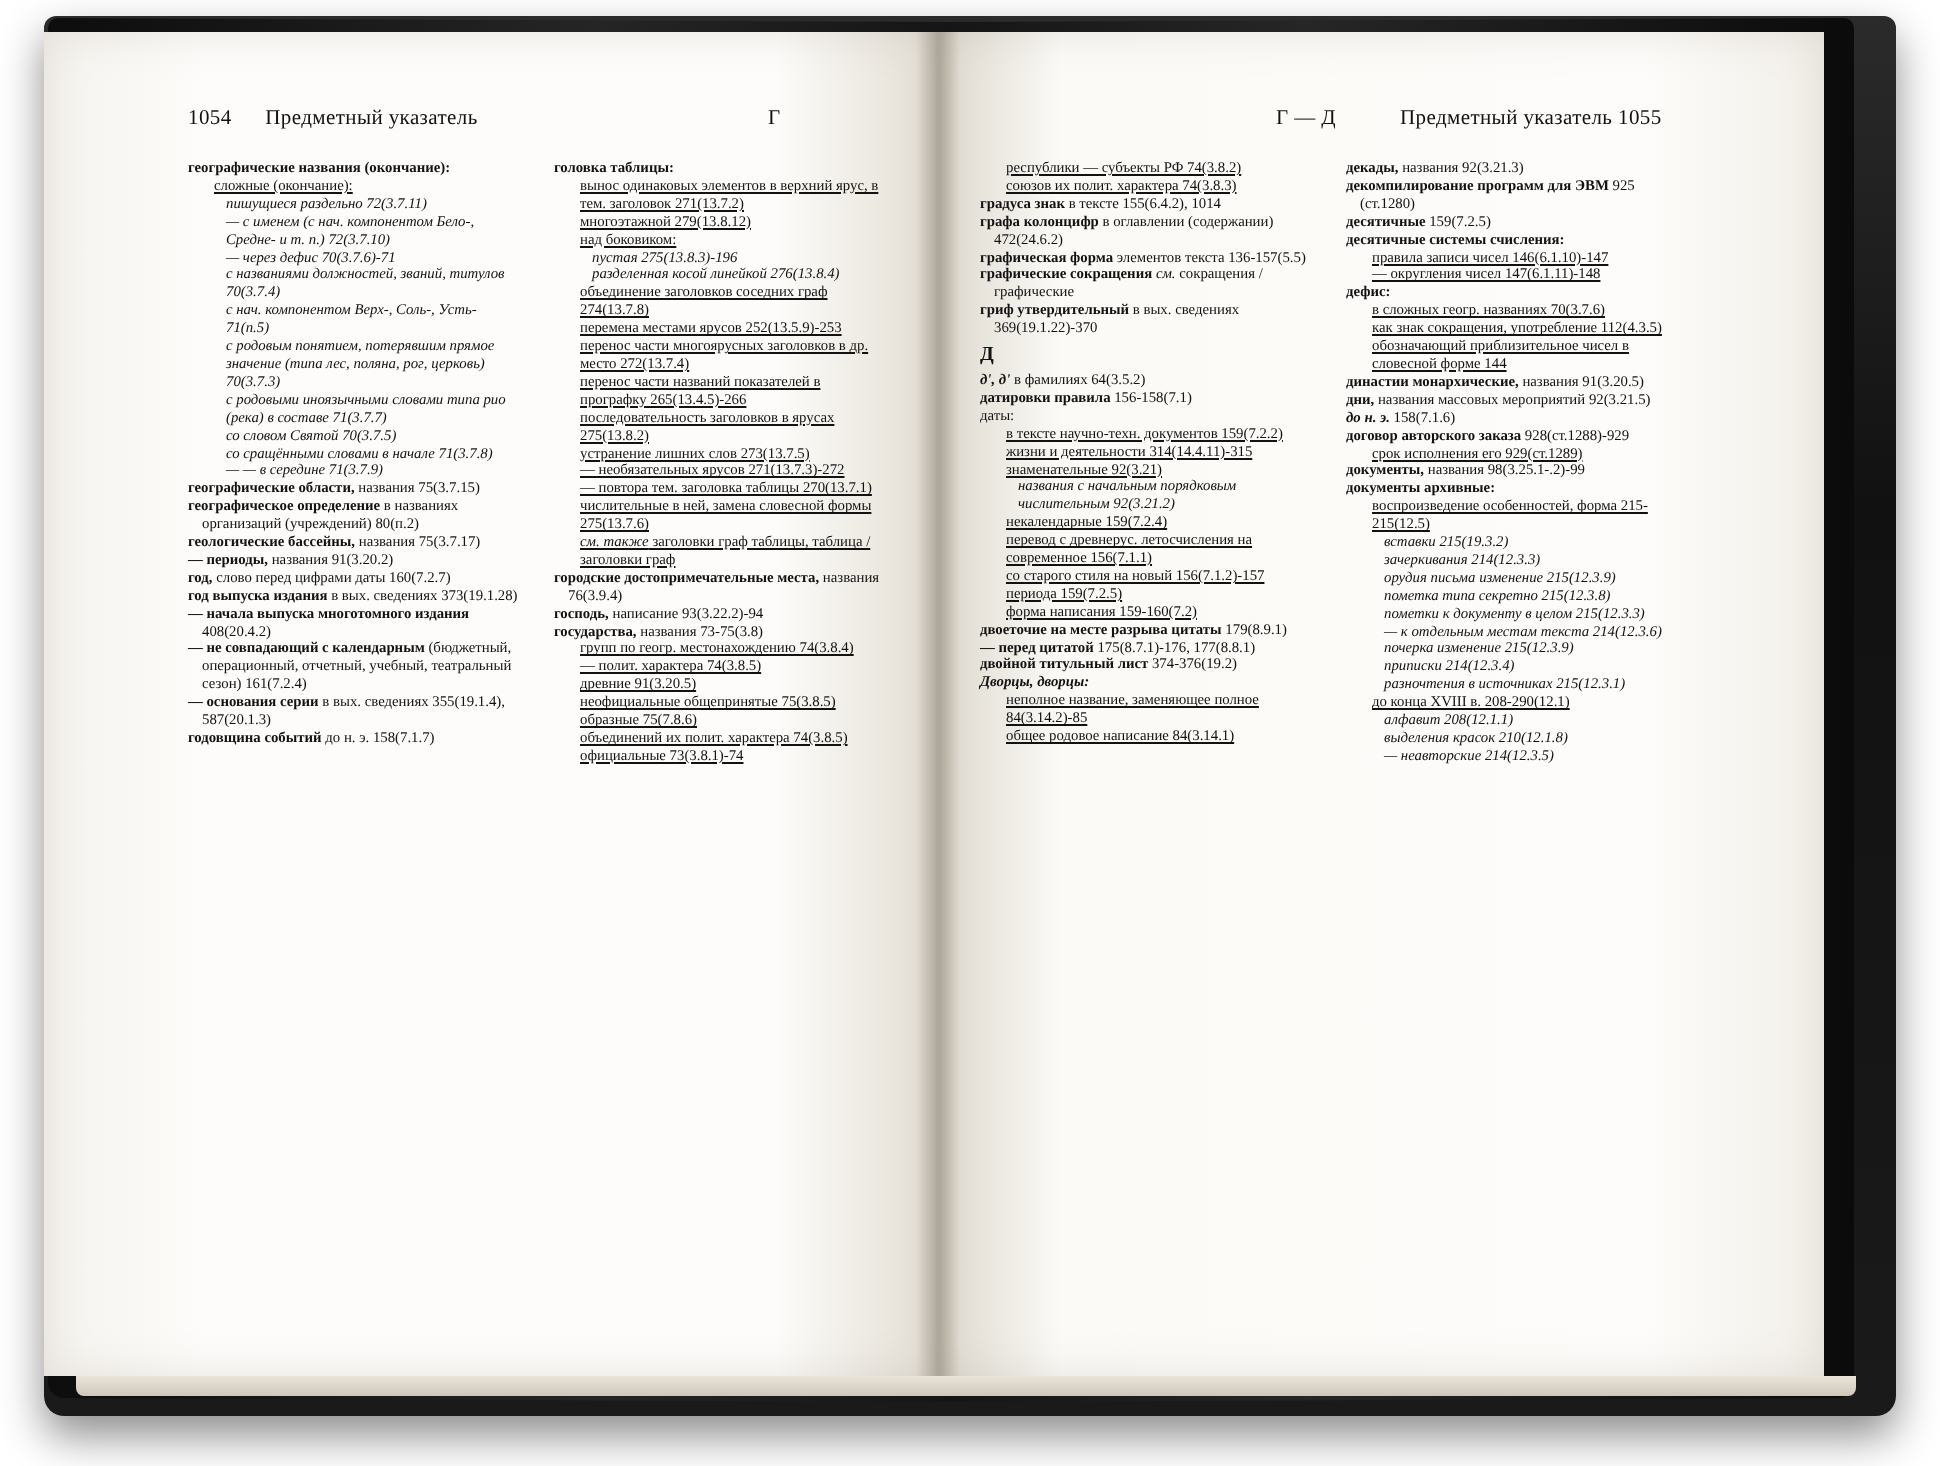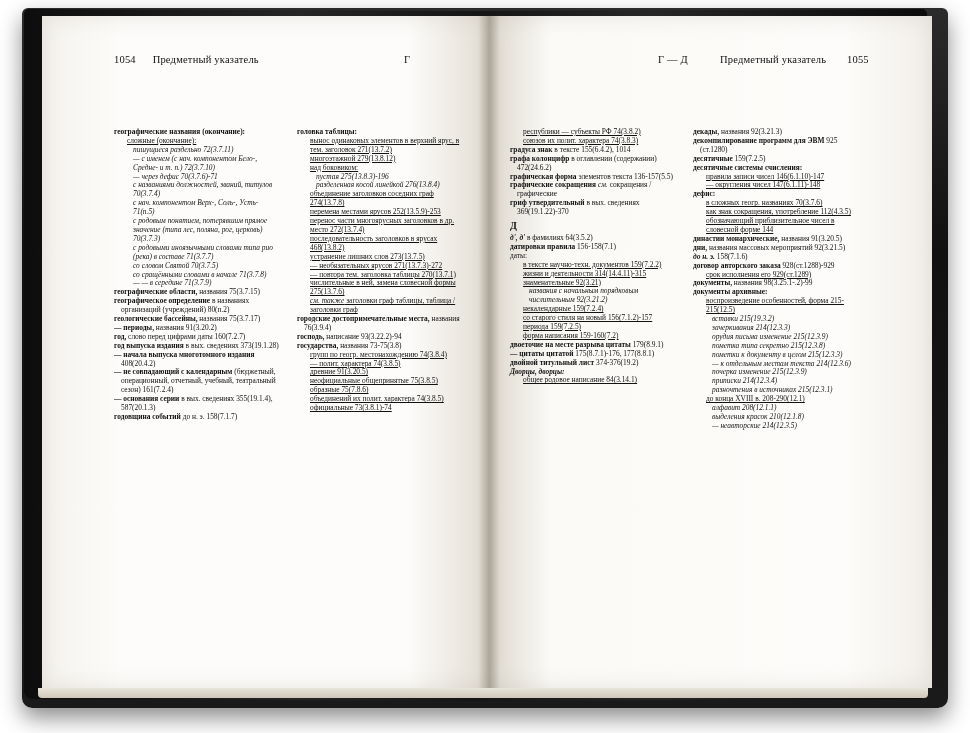--- a/index.html
+++ b/index.html
@@ -11,41 +11,41 @@
     background:linear-gradient(180deg,#2b2b2b 0%,#111 35%,#1a1a1a 100%);
     border-radius:6px 6px 10px 10px;
     box-shadow:0 10px 22px rgba(0,0,0,.45);}
   .cover-left{position:absolute;left:24px;top:10px;width:455px;height:690px;
     background:linear-gradient(90deg,#0d0d0d 0%,#252525 60%,#151515 100%);
     border-radius:5px 0 0 8px;transform:skewY(0.25deg);}
   .cover-right{position:absolute;left:472px;top:10px;width:455px;height:690px;
     background:linear-gradient(90deg,#151515 0%,#262626 40%,#0b0b0b 100%);
     border-radius:0 5px 8px 0;transform:skewY(-0.25deg);}
 
-  .pages{position:absolute;left:42px;top:16px;width:890px;height:672px;
+  .pages{position:absolute;left:22px;top:16px;width:890px;height:672px;
     background:#f7f5f1;border-radius:3px;
     box-shadow:inset 0 0 30px rgba(120,110,95,.25);}
   .page{position:absolute;top:0;height:672px;background:#fbfaf7;overflow:hidden;}
   .page.left{left:0;width:446px;
     background:linear-gradient(90deg,#f5f3ee 0%,#fdfcfa 18%,#fdfcfa 82%,#e3ded4 100%);
     box-shadow:inset 0 0 22px rgba(140,130,115,.18);}
   .page.right{left:446px;width:444px;
     background:linear-gradient(90deg,#ddd8cd 0%,#fbfaf7 14%,#fdfcfa 80%,#f2efe9 100%);
     box-shadow:inset 0 0 22px rgba(140,130,115,.18);}
   .gutter{position:absolute;left:436px;top:0;width:22px;height:672px;
     background:linear-gradient(90deg,rgba(90,80,65,0) 0%,rgba(90,80,65,.30) 45%,rgba(90,80,65,.32) 55%,rgba(90,80,65,0) 100%);}
   .edge-bottom{position:absolute;left:38px;top:688px;width:890px;height:10px;
     background:linear-gradient(180deg,#e9e4da,#cfc8ba);border-radius:0 0 4px 4px;}
 
   
   .hdr{position:absolute;top:38px;font-size:10.5px;color:#111;letter-spacing:.2px;}
   .hdr .folio{font-family:"Liberation Serif",serif;}
   .hdr .ttl{margin-left:14px;}
 
-  .cols{position:absolute;display:flex;margin-top:48px;}
+  .cols{position:absolute;display:flex;}
   .col{width:167px;font-size:7.4px;line-height:8.9px;color:#121212;text-align:left;}
   .col.r{width:167px;}
   .e{margin:0 0 0 0;padding-left:7px;text-indent:-7px;}
   .e b{font-weight:bold;}
   .e i{font-style:italic;}
   .ind1{padding-left:13px;text-indent:0;text-decoration:underline;}
   .ind2{padding-left:19px;text-indent:0;}
   .letter{font-weight:bold;font-size:10px;margin:5px 0 3px 0;}
 </style>
 </head>
@@ -95,21 +95,22 @@
         <div class="col" id="left-col-2">
             <p class="e"><b>головка таблицы:</b></p>
             <p class="e ind1">вынос одинаковых элементов в верхний ярус, в тем. заголовок 271(13.7.2)</p>
             <p class="e ind1">многоэтажной 279(13.8.12)</p>
             <p class="e ind1">над боковиком:</p>
             <p class="e ind2"><i>пустая 275(13.8.3)-196</i></p>
             <p class="e ind2"><i>разделенная косой линейкой 276(13.8.4)</i></p>
             <p class="e ind1">объединение заголовков соседних граф 274(13.7.8)</p>
             <p class="e ind1">перемена местами ярусов 252(13.5.9)-253</p>
             <p class="e ind1">перенос части многоярусных заголовков в др. место 272(13.7.4)</p>
-            <p class="e ind1">последовательность заголовков в ярусах 468(13.8.2)</p>
+            <p class="e ind1">перенос части названий показателей в прографку 265(13.4.5)-266</p>
+            <p class="e ind1">последовательность заголовков в ярусах 275(13.8.2)</p>
             <p class="e ind1">устранение лишних слов 273(13.7.5)</p>
             <p class="e ind1">— необязательных ярусов 271(13.7.3)-272</p>
             <p class="e ind1">— повтора тем. заголовка таблицы 270(13.7.1)</p>
             <p class="e ind1">числительные в ней, замена словесной формы 275(13.7.6)</p>
             <p class="e ind1"><i>см. также</i> заголовки граф таблицы, таблица / заголовки граф</p>
             <p class="e"><b>городские достопримечательные места,</b> названия 76(3.9.4)</p>
             <p class="e"><b>господь,</b> написание 93(3.22.2)-94</p>
             <p class="e"><b>государства,</b> названия 73-75(3.8)</p>
             <p class="e ind1">групп по геогр. местонахождению 74(3.8.4)</p>
             <p class="e ind1">— полит. характера 74(3.8.5)</p>
@@ -121,48 +122,50 @@
           </div>
       </div>
     </div>
 
     <div class="page right">
       <div class="hdr" style="left:170px;">
         <span>Г — Д</span>
       </div>
       <div class="hdr" style="left:232px;">
         <span class="ttl" style="margin-left:0">Предметный указатель</span>
-        <span class="folio" style="margin-left:18px;">1055</span>
+        <span class="folio" style="">1055</span>
       </div>
 
       <div class="cols" style="left:22px;top:64px;width:350px;gap:16px;">
         <div class="col r" id="right-col-1">
             <p class="e ind1">республики — субъекты РФ 74(3.8.2)</p>
             <p class="e ind1">союзов их полит. характера 74(3.8.3)</p>
             <p class="e"><b>градуса знак</b> в тексте 155(6.4.2), 1014</p>
             <p class="e"><b>графа колонцифр</b> в оглавлении (содержании) 472(24.6.2)</p>
             <p class="e"><b>графическая форма</b> элементов текста 136-157(5.5)</p>
             <p class="e"><b>графические сокращения</b> <i>см.</i> сокращения / графические</p>
             <p class="e"><b>гриф утвердительный</b> в вых. сведениях 369(19.1.22)-370</p>
             <div class="letter">Д</div>
             <p class="e"><b><i>д', д'</i></b> в фамилиях 64(3.5.2)</p>
             <p class="e"><b>датировки правила</b> 156-158(7.1)</p>
             <p class="e">даты:</p>
             <p class="e ind1">в тексте научно-техн. документов 159(7.2.2)</p>
             <p class="e ind1">жизни и деятельности 314(14.4.11)-315</p>
             <p class="e ind1">знаменательные 92(3.21)</p>
             <p class="e ind2"><i>названия с начальным порядковым числительным 92(3.21.2)</i></p>
             <p class="e ind1">некалендарные 159(7.2.4)</p>
+            <p class="e ind1">перевод с древнерус. летосчисления на современное 156(7.1.1)</p>
             <p class="e ind1">со старого стиля на новый 156(7.1.2)-157</p>
             <p class="e ind1">периода 159(7.2.5)</p>
             <p class="e ind1">форма написания 159-160(7.2)</p>
             <p class="e"><b>двоеточие на месте разрыва цитаты</b> 179(8.9.1)</p>
-            <p class="e"><b>— цитаты цитатой</b> 175(8.7.1)-176, 177(8.8.1)</p>
+            <p class="e"><b>— перед цитатой</b> 175(8.7.1)-176, 177(8.8.1)</p>
             <p class="e"><b>двойной титульный лист</b> 374-376(19.2)</p>
             <p class="e"><b><i>Дворцы, дворцы:</i></b></p>
+            <p class="e ind1">неполное название, заменяющее полное 84(3.14.2)-85</p>
             <p class="e ind1">общее родовое написание 84(3.14.1)</p>
           </div>
         <div class="col r" id="right-col-2">
             <p class="e"><b>декады,</b> названия 92(3.21.3)</p>
             <p class="e"><b>декомпилирование программ для ЭВМ</b> 925 (ст.1280)</p>
             <p class="e"><b>десятичные</b> 159(7.2.5)</p>
             <p class="e"><b>десятичные системы счисления:</b></p>
             <p class="e ind1">правила записи чисел 146(6.1.10)-147</p>
             <p class="e ind1">— округления чисел 147(6.1.11)-148</p>
             <p class="e"><b>дефис:</b></p>

